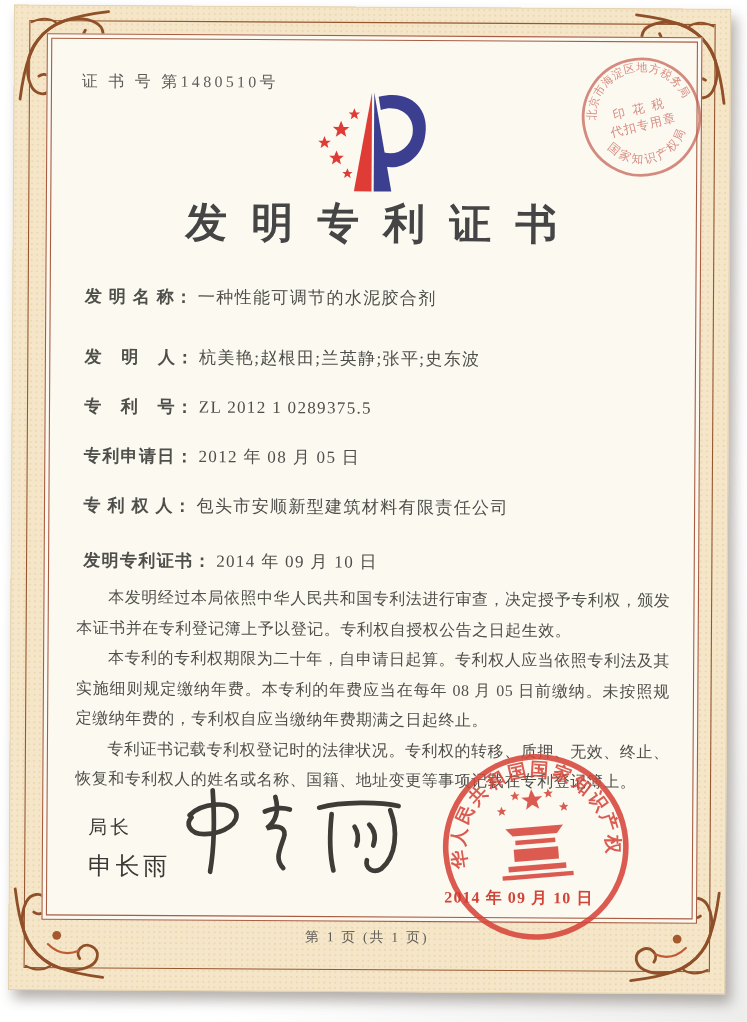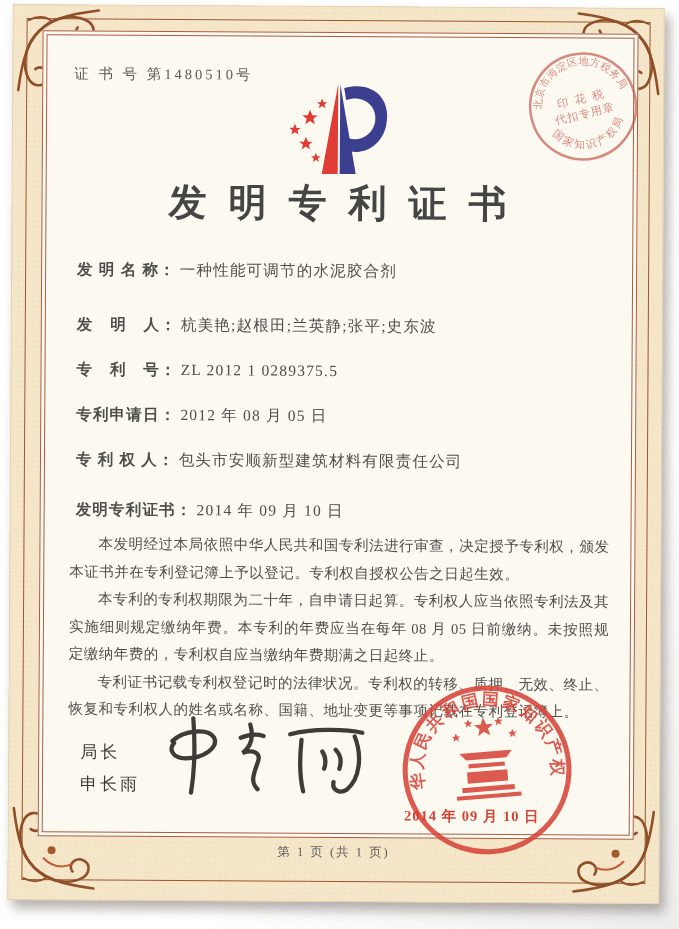--- a/index.html
+++ b/index.html
@@ -44,21 +44,21 @@
     color:#4e4e4a; letter-spacing:1.2px; white-space:nowrap; }
   .f1{top:255px} .f2{top:310px} .f3{top:355px} .f4{top:400px} .f5{top:445px} .f6{top:495px}
   .flabel { margin-right:4px;font-weight:bold; }
 
   .paras { position:absolute; left:60px; top:526px; width:540px; }
   .paras p { font-size:14.5px; line-height:27.5px; color:#4f4f4b;
     text-indent:2em; text-align:justify; letter-spacing:0.5px; }
 
   .director { position:absolute; left:72px; top:736px; font-size:17px;
     color:#3c3a36; letter-spacing:3px; }
-  .director-name { position:absolute; left:72px; top:768px; font-size:17px;
+  .director-name { position:absolute; left:72px; top:768px; font-size:22px;
     color:#3c3a36; letter-spacing:3px;text-align:center; }
 
   .signature { position:absolute; left:150px; top:700px; width:220px; height:95px; }
   .signature svg { width:100%; height:100%; }
 
   .seal { position:absolute; left:388px; top:672px; width:182px; height:182px;
     transform:rotate(-5deg); }
   .seal svg { width:100%; height:100%; }
   .seal-date { position:absolute; left:366px; top:800px; width:196px;
     text-align:center; font-size:14.5px; font-weight:bold; color:#cf3b2e;

